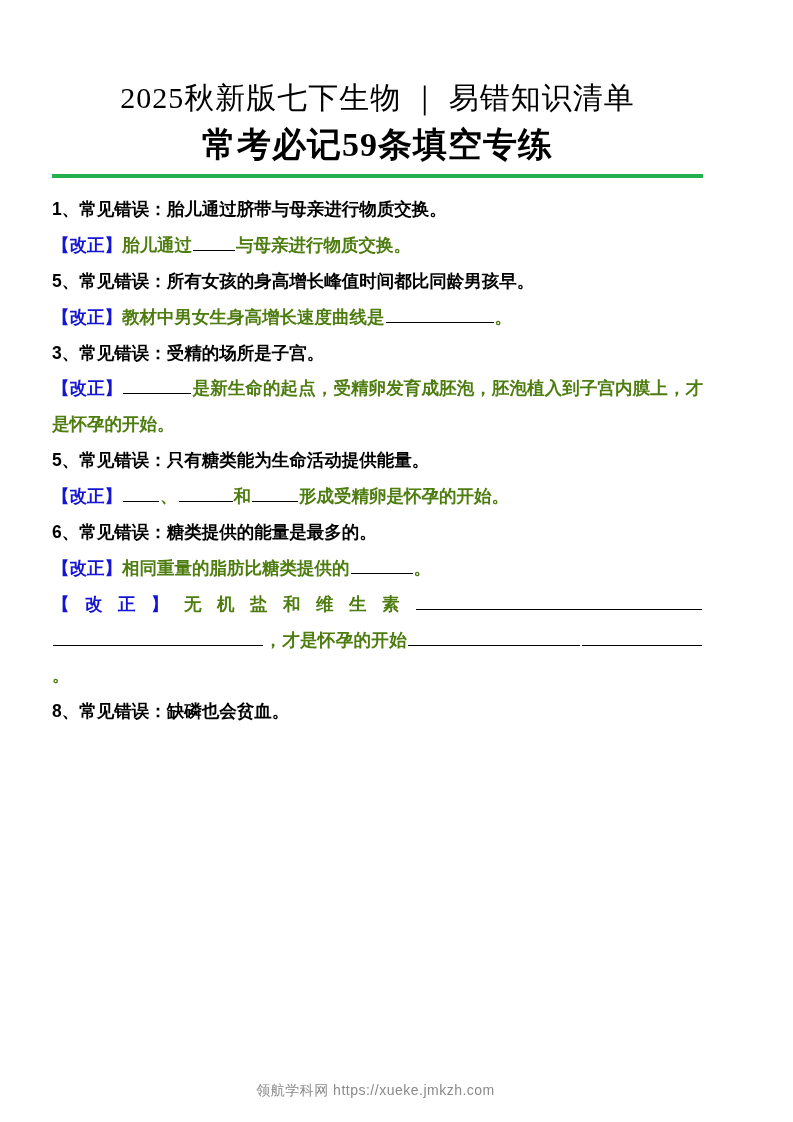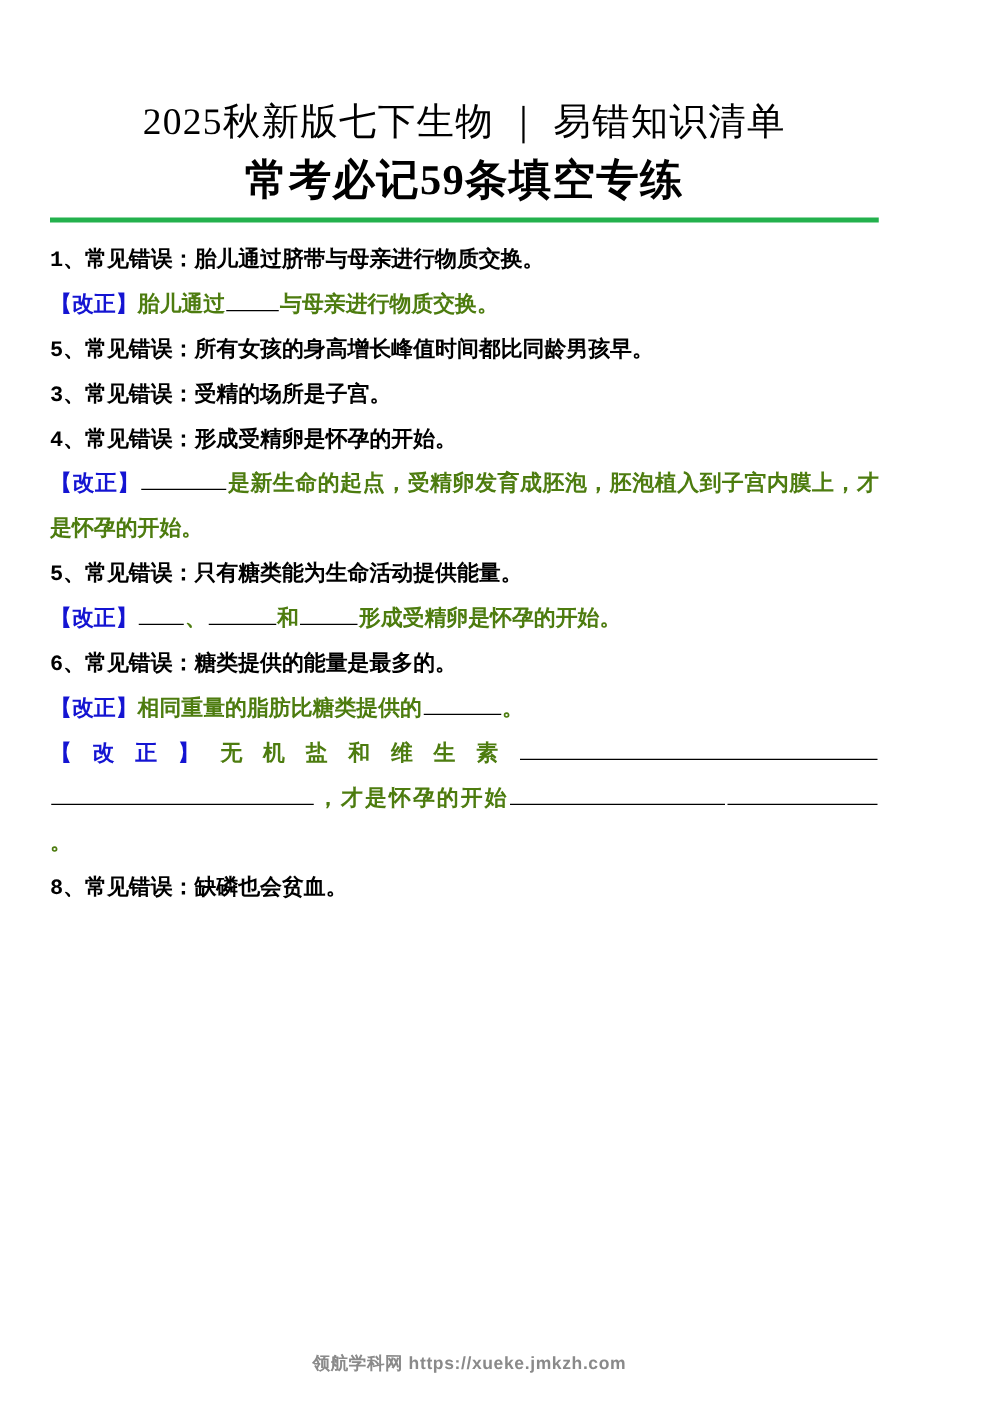--- a/index.html
+++ b/index.html
@@ -12,21 +12,21 @@
     height: 1122px;
     font-family: "Liberation Sans", sans-serif;
     color: #000000;
     position: relative;
     overflow: hidden;
   }
   .page {
     width: 755px;
     height: 1122px;
     box-sizing: border-box;
-    padding: 78px 52px 0 40px;
+    padding: 78px 52px 0 52px;
     position: relative;
   }
   .title-block {
     text-align: center;
   }
   .title-line1 {
     font-family: "Liberation Serif", serif;
     font-size: 30px;
     font-weight: 400;
     letter-spacing: 1px;
@@ -44,21 +44,21 @@
     margin-top: 2px;
     white-space: nowrap;
   }
   .green-rule {
     height: 4px;
     background: #23b14d;
     margin: 6px 0 14px 0;
     width: 100%;
   }
   .content {
-    font-family: Liberation Mono, monospace;
+    font-family: Liberation Sans, sans-serif;
     font-size: 17.5px;
     font-weight: 700;
     line-height: 2.05;
     color: #000;
   }
   .item {
     margin: 0;
     text-align: justify;
   }
   .correction {
@@ -91,21 +91,21 @@
   .blank.bLong3 { width: 172px; }
   .blank.bLong4 { width: 120px; }
   .footer {
     position: absolute;
     left: 0;
     right: 4px;
     bottom: 22px;
     text-align: center;
     font-family: "Liberation Sans", sans-serif;
     font-size: 14px;
-    font-weight: 700;
+    font-weight: 400;
     color: #8a8a8a;
     letter-spacing: 0.5px;
   }
 </style>
 </head>
 <body>
 
 <div class="page">
 
   <div class="title-block">
@@ -113,24 +113,24 @@
     <div class="title-line2">常考必记59条填空专练</div>
   </div>
   <div class="green-rule"></div>
 
   <div class="content">
 
     <p class="item">1、常见错误：胎儿通过脐带与母亲进行物质交换。</p>
     <p class="correction"><span class="tag">【改正】</span><span class="body">胎儿通过</span><span class="blank b1"></span><span class="body">与母亲进行物质交换。</span></p>
 
     <p class="item">5、常见错误：所有女孩的身高增长峰值时间都比同龄男孩早。</p>
+    <p class="correction"><span class="tag">【改正】</span><span class="body">教材中男女生身高增长速度曲线是</span><span class="blank b2"></span><span class="body">。</span></p>
 
     <p class="item">3、常见错误：受精的场所是子宫。</p>
 
-    <p class="item">4、常见错误：形成受精卵是怀孕的开始。</p>
     <p class="correction"><span class="tag">【改正】</span><span class="blank b4"></span><span class="body">是新生命的起点，受精卵发育成胚泡，胚泡植入到子宫内膜上，才是怀孕的开始。</span></p>
 
     <p class="item">5、常见错误：只有糖类能为生命活动提供能量。</p>
     <p class="correction"><span class="tag">【改正】</span><span class="blank b5"></span><span class="body">、</span><span class="blank b6"></span><span class="body">和</span><span class="blank b7"></span><span class="body">形成受精卵是怀孕的开始。</span></p>
 
     <p class="item">6、常见错误：糖类提供的能量是最多的。</p>
     <p class="correction"><span class="tag">【改正】</span><span class="body">相同重量的脂肪比糖类提供的</span><span class="blank b3"></span><span class="body">。</span></p>
 
     <p class="correction"><span class="tag">【改正】</span><span class="body">无机盐和维生素</span><span class="blank bLong"></span><span class="blank bLong2"></span><span class="body">，才是怀孕的开始</span><span class="blank bLong3"></span><span class="blank bLong4"></span><span class="body">。</span></p>
 

